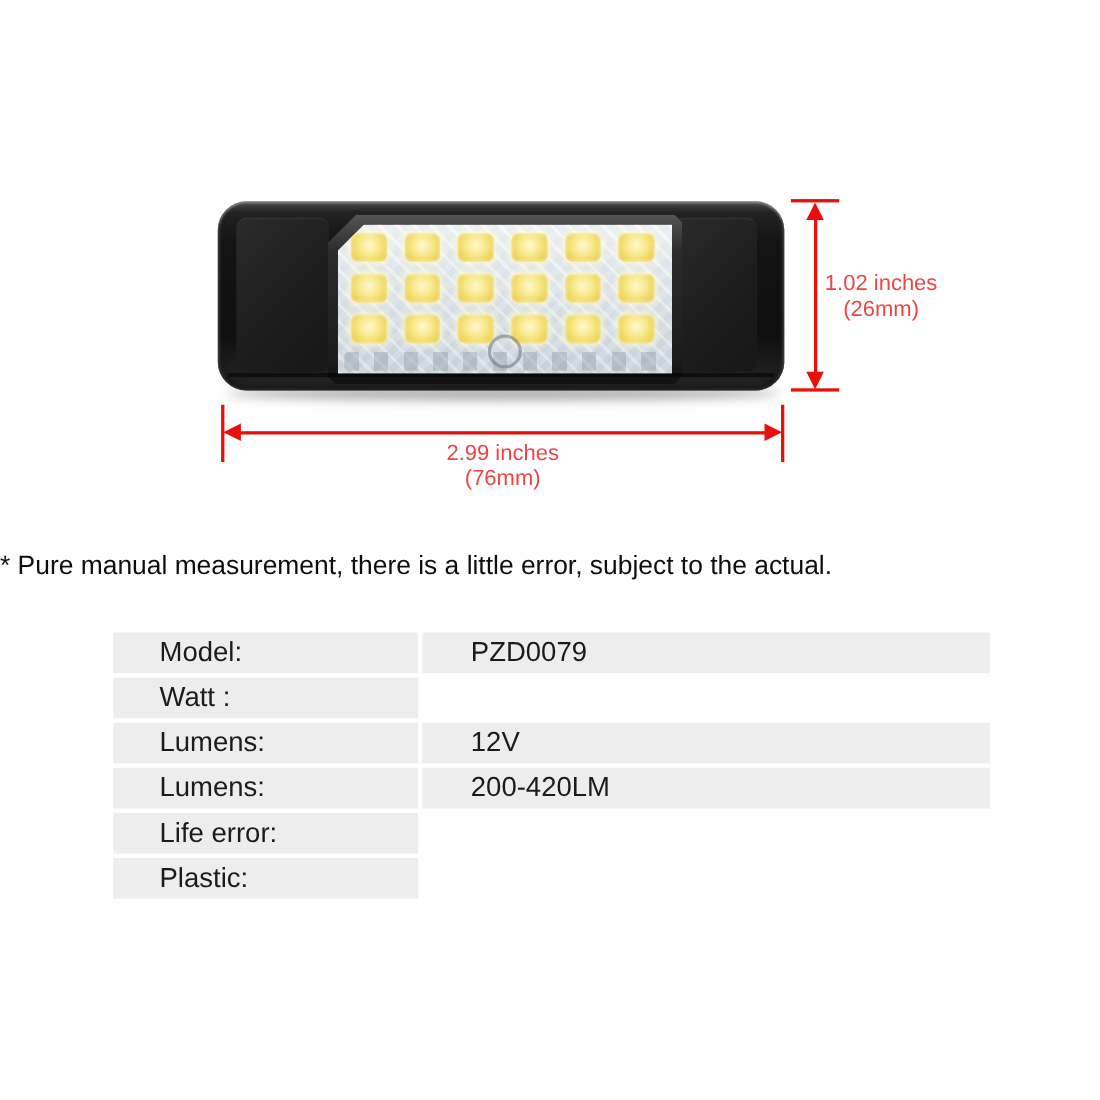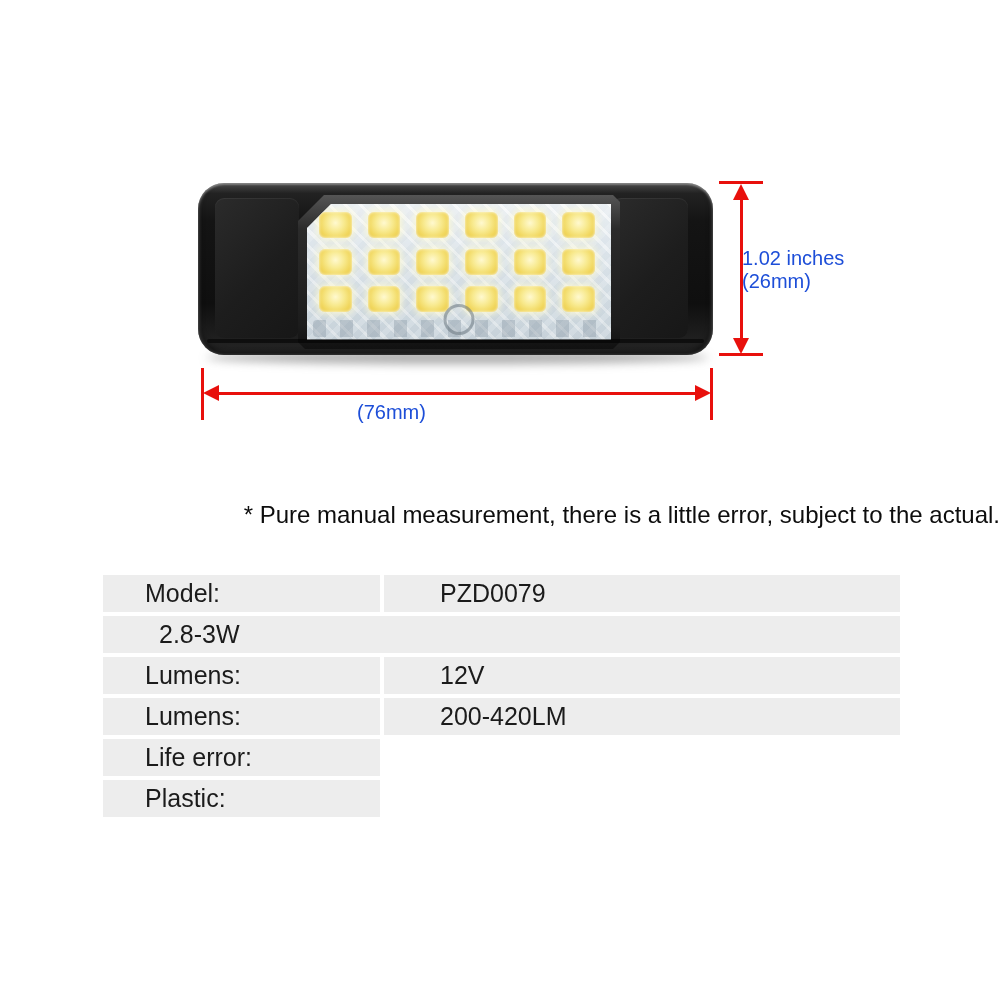--- a/index.html
+++ b/index.html
@@ -75,42 +75,42 @@
   .v-line{left:740px;top:196px;width:3px;height:146px;}
   .h-tick-left{left:201px;top:368px;width:3px;height:52px;}
   .h-tick-right{left:710px;top:368px;width:3px;height:52px;}
   .h-line{left:217px;top:392px;width:480px;height:3px;}
   .arrow{position:absolute;width:0;height:0;background:none;}
   .arrow-up{left:733px;top:184px;border-left:8px solid transparent;border-right:8px solid transparent;border-bottom:16px solid var(--red);}
   .arrow-down{left:733px;top:338px;border-left:8px solid transparent;border-right:8px solid transparent;border-top:16px solid var(--red);}
   .arrow-left{left:203px;top:385px;border-top:8px solid transparent;border-bottom:8px solid transparent;border-right:16px solid var(--red);}
   .arrow-right{left:695px;top:385px;border-top:8px solid transparent;border-bottom:8px solid transparent;border-left:16px solid var(--red);}
   .dim-label{
-    position:absolute;text-align:left;color:#1d4ed8;
+    position:absolute;text-align:center;color:#ef4444;
     font-size:20px;line-height:23px;font-weight:400;
   }
   .height-label{left:742px;top:247px;width:118px;}
   .width-label{left:357px;top:401px;width:200px;}
   
   .disclaimer{
-    position:absolute;left:0;top:477px;width:1000px;text-align:right;
+    position:absolute;left:0;top:477px;width:1000px;text-align:left;
     font-size:24px;color:#0d0d0d;letter-spacing:0;
   }
   
   .spec-table{
     position:absolute;left:103px;top:575px;width:797px;
     display:flex;flex-direction:column;gap:4px;
   }
   .spec-row{display:flex;gap:4px;height:37px;}
   .spec-cell{
     background:var(--row-bg);line-height:37px;font-size:25px;color:#1b1b1b;
     white-space:nowrap;overflow:hidden;
   }
   .spec-label{width:277px;padding-left:42px;box-sizing:border-box;}
-  .spec-value{flex:1;padding-left:56px;box-sizing:border-box;}
+  .spec-value{flex:1;padding-left:44px;box-sizing:border-box;}
 </style>
 </head>
 <body>
 
 <div id="canvas">
 
   <div class="ground-shadow"></div>
 
   <div class="housing">
     <div class="panel panel-left"></div>
@@ -155,33 +155,34 @@
     </div>
   </div>
 
   <div>
     <div class="dim h-tick-left"></div>
     <div class="dim h-line"></div>
     <div class="arrow arrow-left"></div>
     <div class="arrow arrow-right"></div>
     <div class="dim h-tick-right"></div>
     <div class="dim-label width-label">
+      <div>2.99 inches</div>
       <div>(76mm)</div>
     </div>
   </div>
 
   <p class="disclaimer">* Pure manual measurement, there is a little error, subject to the actual.</p>
 
   <div class="spec-table">
     <div class="spec-row">
       <div class="spec-cell spec-label">Model:</div>
       <div class="spec-cell spec-value">PZD0079</div>
     </div>
     <div class="spec-row">
-      <div class="spec-cell spec-value">2.8-3W</div>
+      <div class="spec-cell spec-label">Watt :</div>
     </div>
     <div class="spec-row">
       <div class="spec-cell spec-label">Lumens:</div>
       <div class="spec-cell spec-value">12V</div>
     </div>
     <div class="spec-row">
       <div class="spec-cell spec-label">Lumens:</div>
       <div class="spec-cell spec-value">200-420LM</div>
     </div>
     <div class="spec-row">

